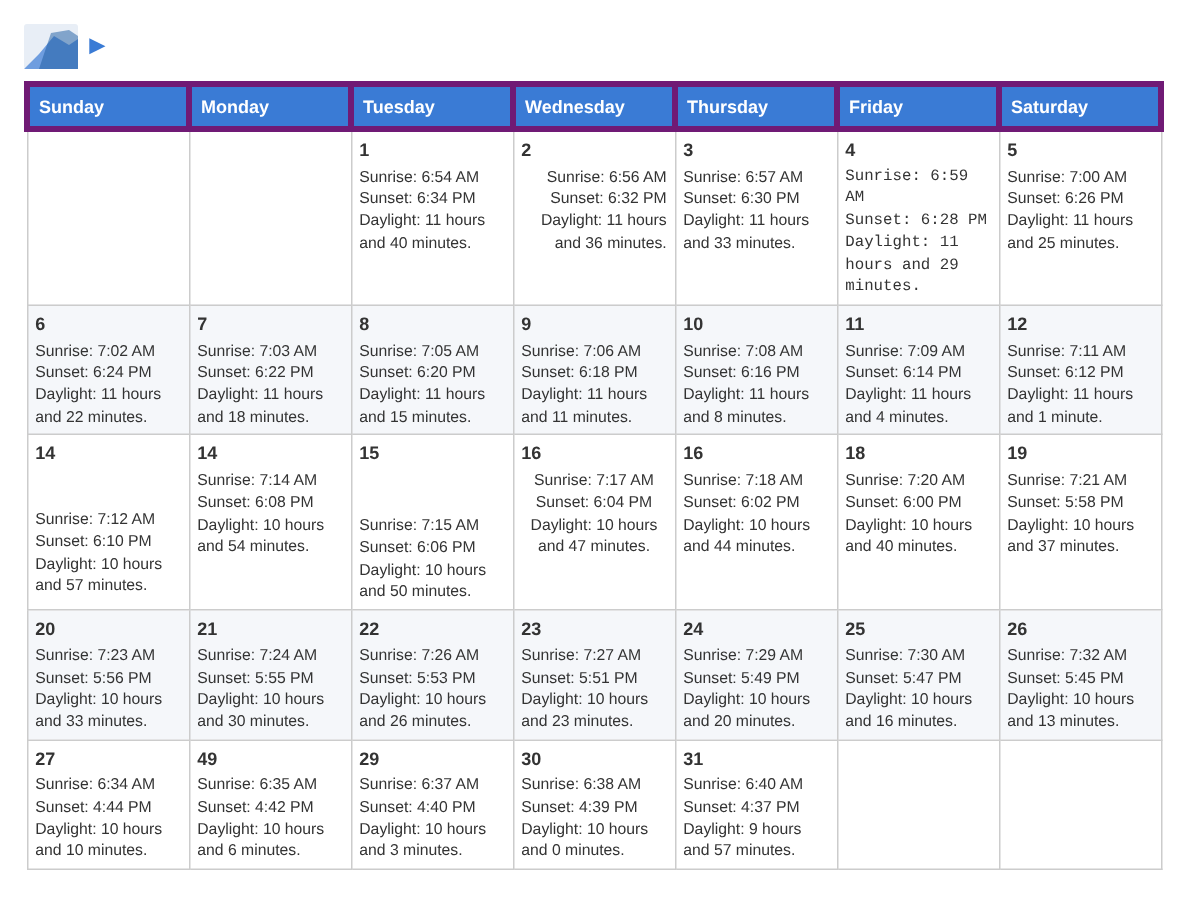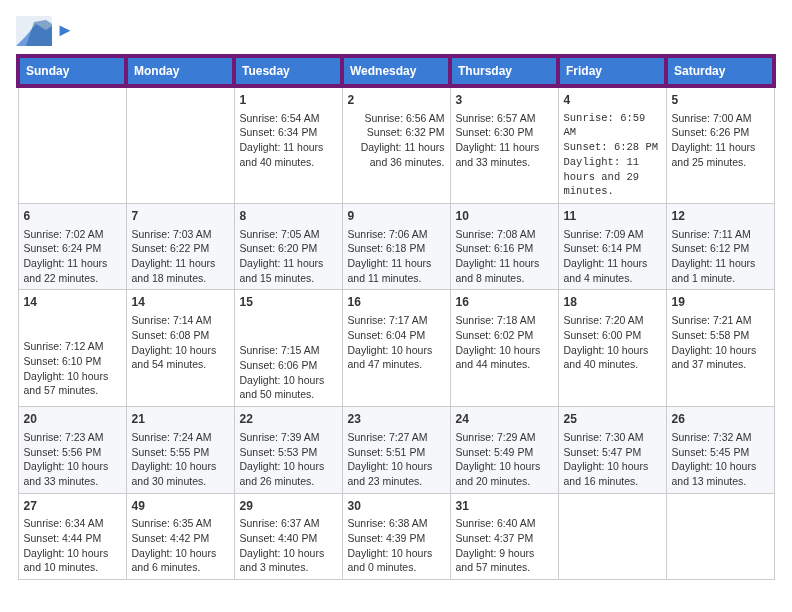--- a/index.html
+++ b/index.html
@@ -215,21 +215,21 @@
 Daylight: 10 hours and 54 minutes.</div>
         </td>
         <td>
           <span class="day-num">15</span>
           <div class="day-info" style="white-space: pre-line; margin-top: 32px;">Sunrise: 7:15 AM
 Sunset: 6:06 PM
 Daylight: 10 hours and 50 minutes.</div>
         </td>
         <td>
           <span class="day-num">16</span>
-          <div class="day-info" style="white-space: pre-line;">Sunrise: 7:17 AM
+          <div class="day-info" style="white-space: pre-line; text-align: center;">Sunrise: 7:17 AM
 Sunset: 6:04 PM
 Daylight: 10 hours and 47 minutes.</div>
         </td>
         <td>
           <span class="day-num">16</span>
           <div class="day-info" style="white-space: pre-line;">Sunrise: 7:18 AM
 Sunset: 6:02 PM
 Daylight: 10 hours and 44 minutes.</div>
         </td>
         <td>
@@ -253,21 +253,21 @@
 Daylight: 10 hours and 33 minutes.</div>
         </td>
         <td>
           <span class="day-num">21</span>
           <div class="day-info" style="white-space: pre-line;">Sunrise: 7:24 AM
 Sunset: 5:55 PM
 Daylight: 10 hours and 30 minutes.</div>
         </td>
         <td>
           <span class="day-num">22</span>
-          <div class="day-info" style="white-space: pre-line;">Sunrise: 7:39 AM
+          <div class="day-info" style="white-space: pre-line;">Sunrise: 7:26 AM
 Sunset: 5:53 PM
 Daylight: 10 hours and 26 minutes.</div>
         </td>
         <td>
           <span class="day-num">23</span>
           <div class="day-info" style="white-space: pre-line;">Sunrise: 7:27 AM
 Sunset: 5:51 PM
 Daylight: 10 hours and 23 minutes.</div>
         </td>
         <td>

